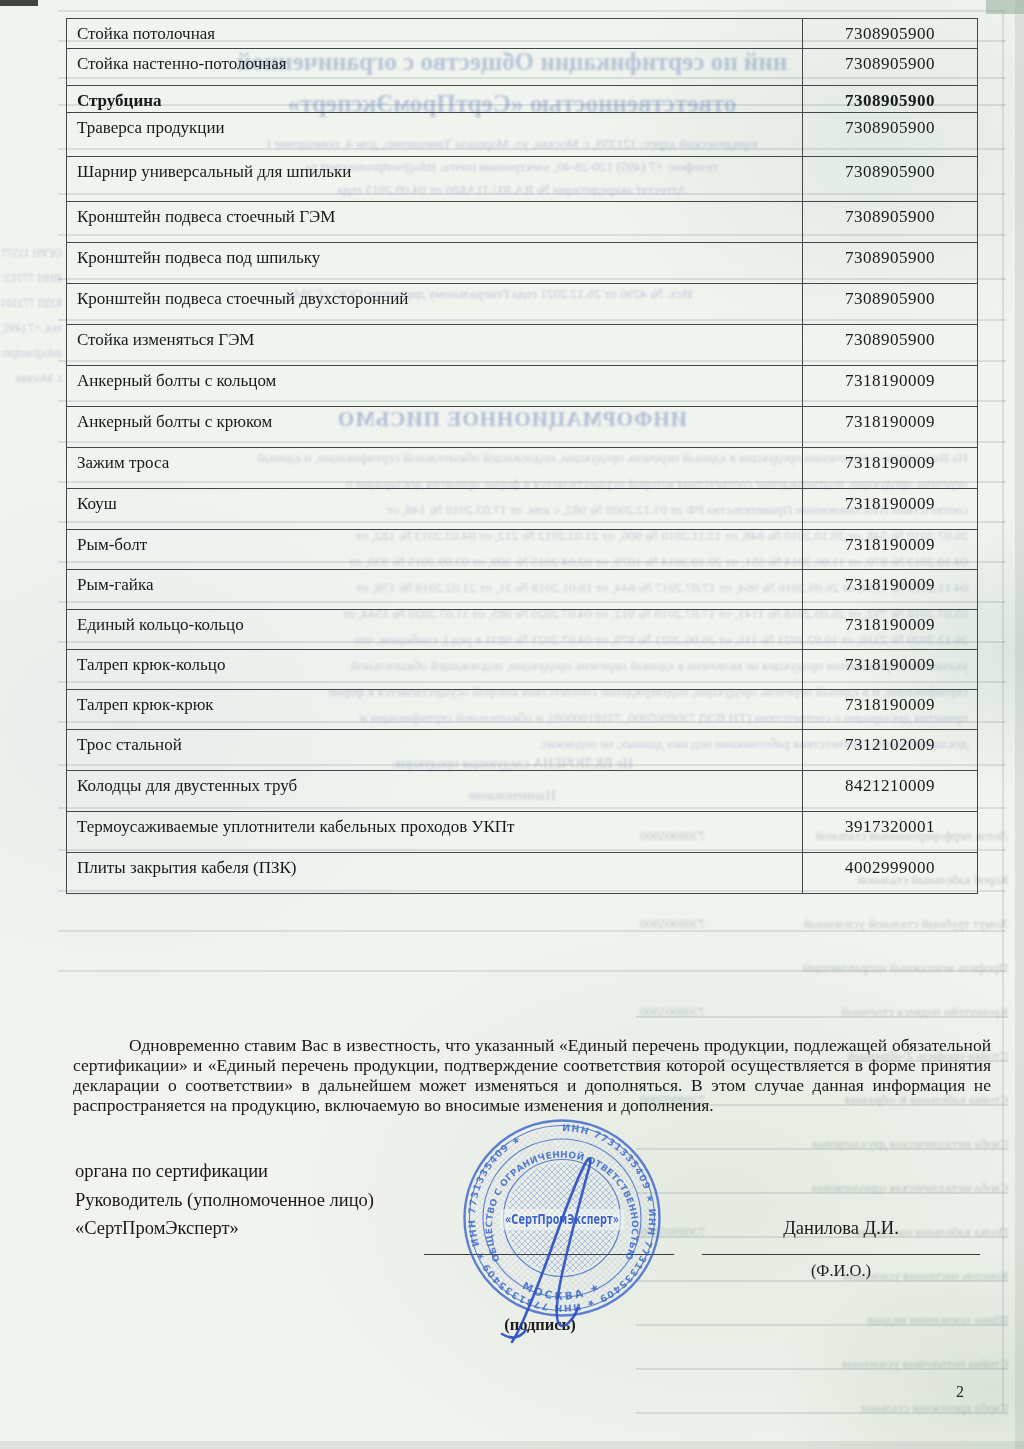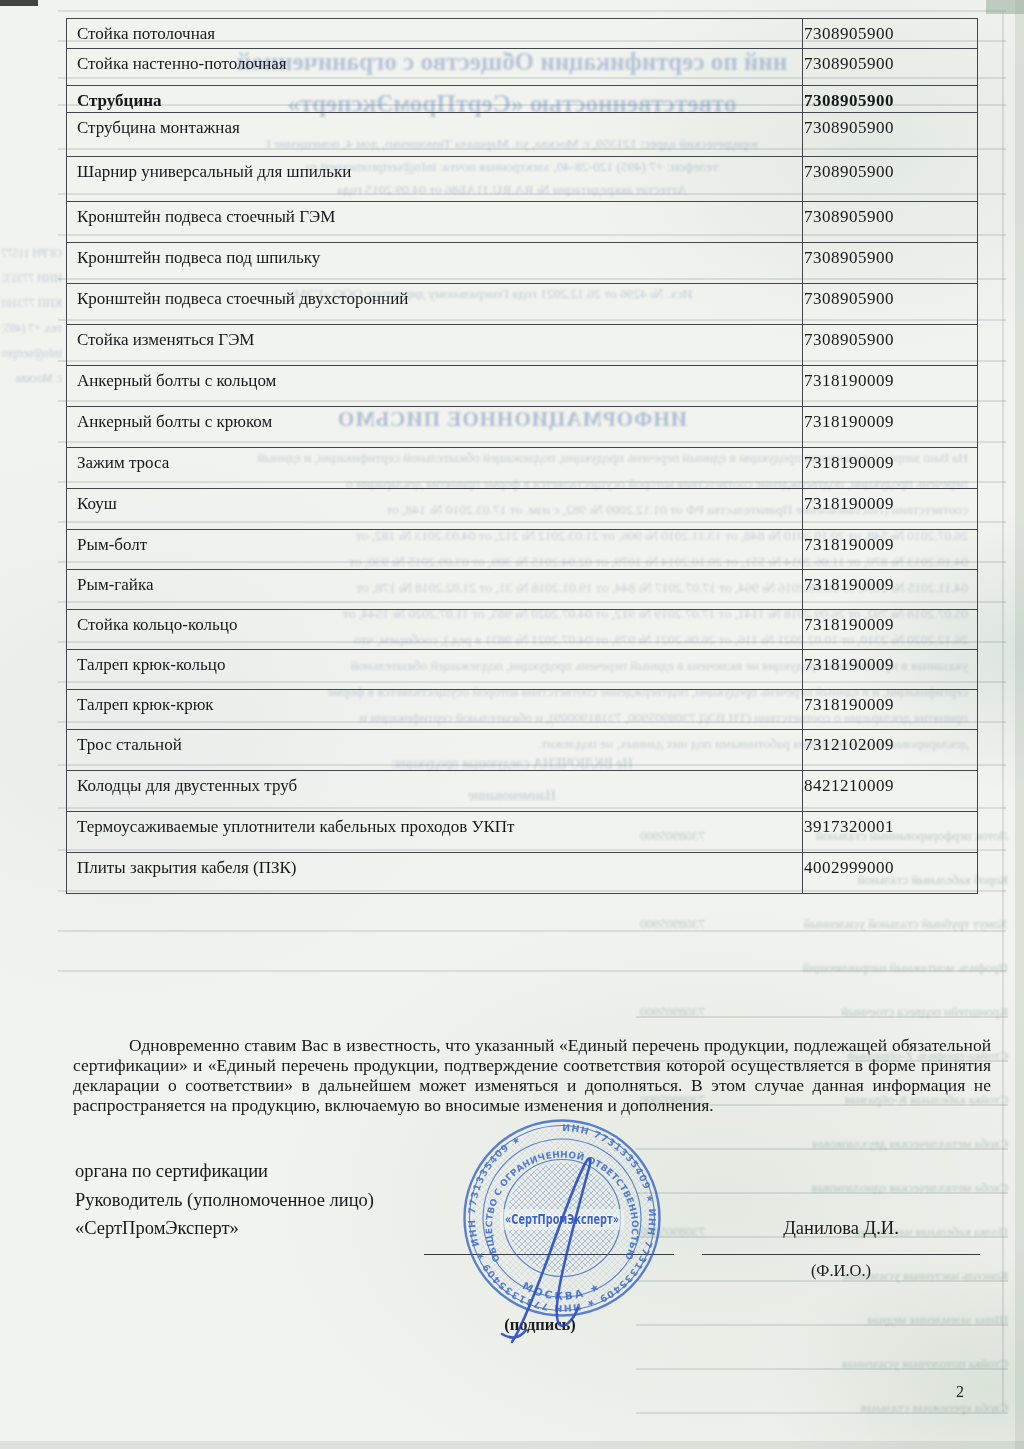--- a/index.html
+++ b/index.html
@@ -25,21 +25,21 @@
   .bl-title{font-weight:bold;font-size:21px;text-align:center;color:rgba(95,125,180,.45);letter-spacing:1px;}
   .bl-para{font-size:13.5px;text-align:justify;color:rgba(100,122,165,.30);}
   .bl-sub{font-size:14px;text-align:center;color:rgba(100,128,168,.34);}
   .bl-row{font-size:13px;color:rgba(116,148,134,.42);white-space:nowrap;overflow:hidden;}
   .gl{position:absolute;background:rgba(95,105,118,.16);filter:blur(.4px);}
   
   .doc-table{position:absolute;left:66px;top:18px;width:912px;
     border-collapse:collapse;font-size:17px;color:#16181a;table-layout:fixed;}
   .doc-table td{border:1.6px solid #43464a;vertical-align:top;padding-top:5px;}
   .doc-table td.c-name{padding-left:10px;margin-left:24px;}
-  .doc-table td.c-code{width:172px;text-align:left;letter-spacing:.5px;margin-left:9px;}
+  .doc-table td.c-code{width:172px;text-align:center;letter-spacing:.5px;margin-left:9px;}
   .doc-table tr{height:41px;}
   .doc-table tr:nth-child(1){height:30px;}
   .doc-table tr:nth-child(2){height:37px;}
   .doc-table tr:nth-child(3){height:27px;font-weight:bold;}
   .doc-table tr:nth-child(4){height:44px;}
   .doc-table tr:nth-child(5){height:45px;}
   .doc-table tr:nth-child(14),.doc-table tr:nth-child(15),.doc-table tr:nth-child(16),
   .doc-table tr:nth-child(17),.doc-table tr:nth-child(18){height:40px;}
   
   .notice{position:absolute;left:60px;top:1022px;width:918px;margin:13px;
@@ -158,21 +158,21 @@
         </tr>
         <tr>
           <td class="c-name">Стойка настенно-потолочная</td>
           <td class="c-code">7308905900</td>
         </tr>
         <tr>
           <td class="c-name">Струбцина</td>
           <td class="c-code">7308905900</td>
         </tr>
         <tr>
-          <td class="c-name">Струбцина монтажная</td>
+          <td class="c-name">Траверса продукции</td>
           <td class="c-code">7308905900</td>
         </tr>
         <tr>
           <td class="c-name">Шарнир универсальный для шпильки</td>
           <td class="c-code">7308905900</td>
         </tr>
         <tr>
           <td class="c-name">Кронштейн подвеса стоечный ГЭМ</td>
           <td class="c-code">7308905900</td>
         </tr>
@@ -206,21 +206,21 @@
         </tr>
         <tr>
           <td class="c-name">Рым-болт</td>
           <td class="c-code">7318190009</td>
         </tr>
         <tr>
           <td class="c-name">Рым-гайка</td>
           <td class="c-code">7318190009</td>
         </tr>
         <tr>
-          <td class="c-name">Стойка кольцо-кольцо</td>
+          <td class="c-name">Единый кольцо-кольцо</td>
           <td class="c-code">7318190009</td>
         </tr>
         <tr>
           <td class="c-name">Талреп крюк-кольцо</td>
           <td class="c-code">7318190009</td>
         </tr>
         <tr>
           <td class="c-name">Талреп крюк-крюк</td>
           <td class="c-code">7318190009</td>
         </tr>

